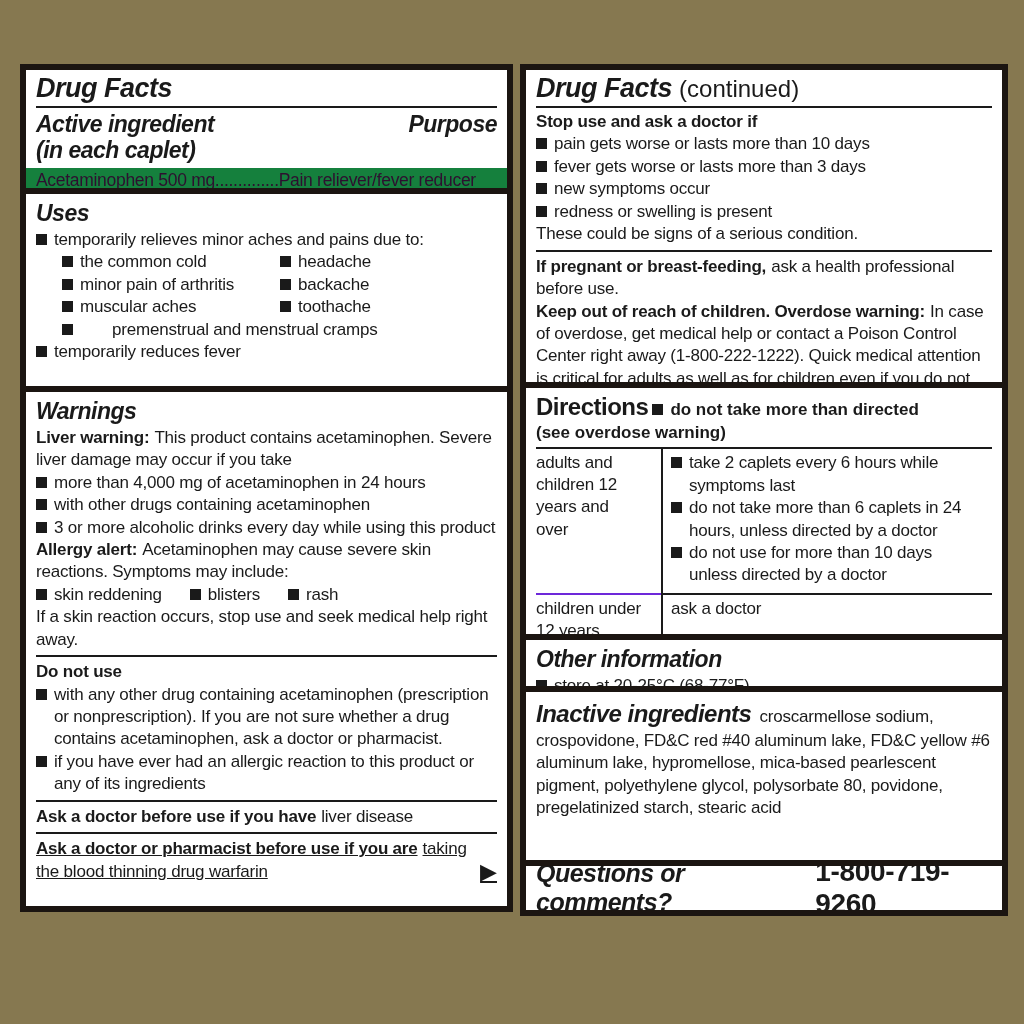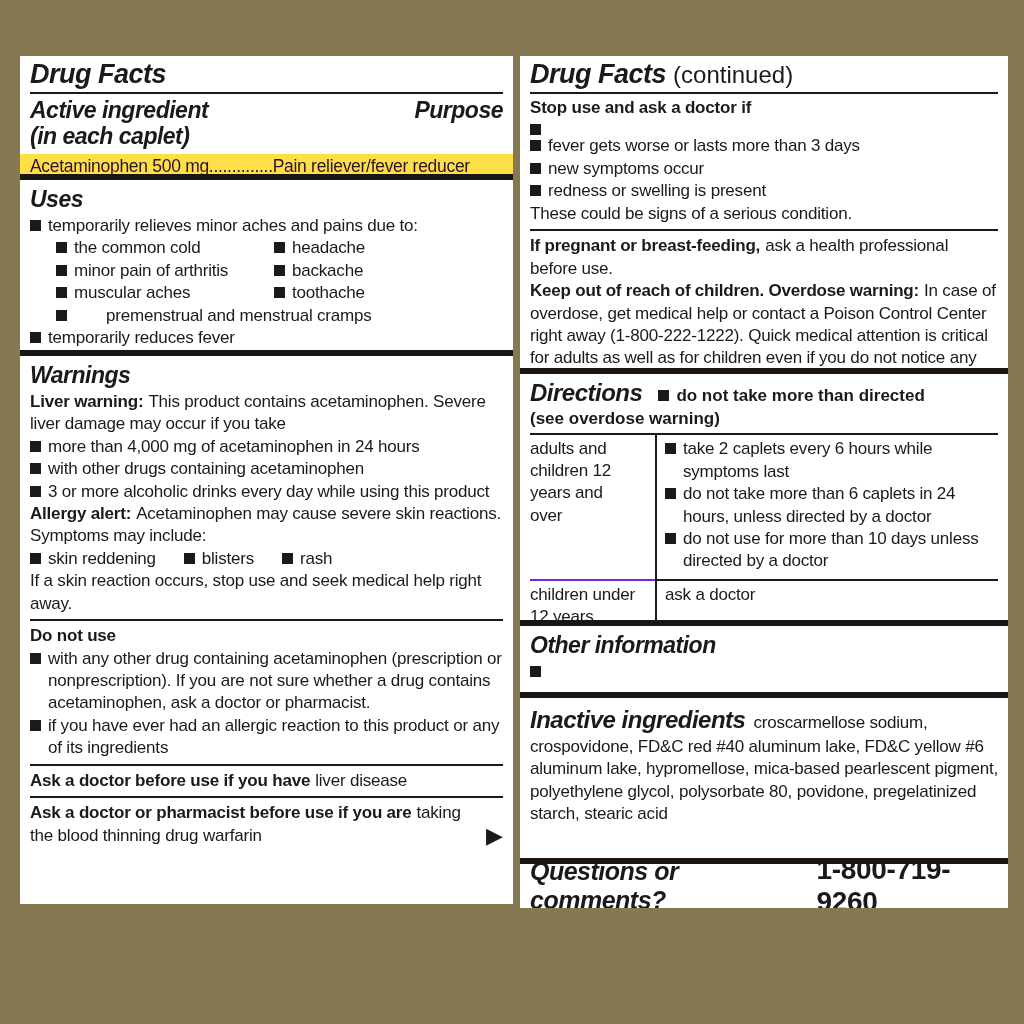--- a/index.html
+++ b/index.html
@@ -4,23 +4,23 @@
 <style>
   html,body{margin:0;padding:0;}
   body{
     width:1024px;height:1024px;position:relative;
     background:#867850;
     font-family:"Liberation Sans","DejaVu Sans",sans-serif;
     color:#1a1a1a;
     -webkit-font-smoothing:antialiased;
   }
   .panel-col{
-    position:absolute;top:56px;
+    position:absolute;top:64px;
     background:#1b1511;
-    box-sizing:border-box;
+    padding:6px;box-sizing:border-box;
     display:flex;flex-direction:column;gap:6px;justify-content:space-between;
   }
   .col-left{left:20px;width:493px;height:848px;}
   .col-right{left:520px;width:488px;height:852px;}
   .sec{background:#ffffff;padding:3px 10px;box-sizing:border-box;overflow:hidden;}
   .grow{flex:1;}
 
   .h1{font-style:italic;font-weight:bold;font-size:27px;letter-spacing:-0.5px;line-height:1.15;}
   .h1 .cont{font-style:normal;font-weight:normal;font-size:24px;letter-spacing:0;}
   .h2{font-style:italic;font-weight:bold;font-size:23px;letter-spacing:-0.5px;line-height:1.25;margin:2px 0 1px;}
@@ -30,59 +30,59 @@
   .rule{border:none;border-top:2.5px solid #1a1a1a;margin:4px 0;}
   .rule-title{border:none;border-top:2px solid #1a1a1a;margin:2px 0 3px;}
 
   .bullet-row{display:flex;align-items:flex-start;font-size:17px;line-height:1.32;letter-spacing:-0.2px;}
   .sq{flex:none;display:inline-block;width:11px;height:11px;background:#1a1a1a;margin:5px 7px 0 0;}
   .indent1{margin-left:26px;gap:32px;}
 
   .active-head{display:flex;justify-content:space-between;font-style:italic;font-weight:bold;font-size:23px;letter-spacing:-0.5px;line-height:1.15;margin-top:2px;}
   .active-head2{font-style:italic;font-weight:bold;font-size:23px;letter-spacing:-0.5px;line-height:1.15;}
   .hl-row{
-    background:#fde047;color:#2e1030;
+    background:#15803d;color:#2e1030;
     margin:4px -10px -3px;padding:2px 10px 3px;
     font-size:17.5px;letter-spacing:-0.3px;white-space:nowrap;overflow:hidden;
   }
 
   .uses-grid{display:grid;grid-template-columns:218px 1fr;margin-left:26px;}
 
   .dir-head{font-size:17px;line-height:1.3;}
-  .dir-title{font-style:italic;font-weight:bold;font-size:24px;letter-spacing:-0.5px;margin-right:16px;}
+  .dir-title{font-weight:bold;font-size:24px;letter-spacing:-0.5px;margin-right:4px;}
   .dir-head .sq{margin-top:3px;}
   .dir-table{display:grid;grid-template-columns:125px 1fr;}
   .dir-cell{padding:3px 8px 6px 0;font-size:17px;line-height:1.3;letter-spacing:-0.2px;}
   .dir-cell.what{border-left:2px solid #1a1a1a;padding-left:8px;}
   .who-inner{max-width:92px;}
 
   .inactive-title{font-style:italic;font-weight:bold;font-size:24px;letter-spacing:-0.5px;margin-right:8px;}
   .q-title{font-style:italic;font-weight:bold;font-size:25px;letter-spacing:-0.5px;margin-right:16px;}
   .q-phone{font-weight:bold;font-size:28px;letter-spacing:-0.3px;}
 
-  .arrow-row{display:flex;align-items:flex-end;}
+  .arrow-row{display:flex;align-items:flex-end;text-decoration:underline;}
   .arrow{margin-left:auto;font-size:22px;line-height:1;color:#1a1a1a;}
 </style>
 </head>
 <body>
 
 <div class="panel-col col-left">
 
   <div class="sec" style="height:118px;">
     <div class="h1">Drug Facts</div>
     <hr class="rule-title">
     <div class="active-head">
       <span>Active ingredient</span>
       <span>Purpose</span>
     </div>
     <div class="active-head2">(in each caplet)</div>
     <div class="hl-row">Acetaminophen 500 mg..............Pain reliever/fever reducer</div>
   </div>
 
-  <div class="sec" style="height:170px;">
+  <div class="sec" style="height:192px;">
     <div class="h2">Uses</div>
     <div class="bullet-row">
       <span class="sq"></span>
       <span>temporarily relieves minor aches and pains due to:</span>
     </div>
     <div class="uses-grid">
       <div class="bullet-row">
           <span class="sq"></span>
           <span>the common cold</span>
         </div>
@@ -174,20 +174,21 @@
 
   <div class="sec" style="height:312px;">
     <div class="h1">
       <span>Drug Facts</span>
       <span class="cont">(continued)</span>
     </div>
     <hr class="rule-title">
     <div class="txt b">Stop use and ask a doctor if</div>
     <div class="bullet-row">
         <span class="sq"></span>
+        <span>pain gets worse or lasts more than 10 days</span>
       </div>
     <div class="bullet-row">
         <span class="sq"></span>
         <span>fever gets worse or lasts more than 3 days</span>
       </div>
     <div class="bullet-row">
         <span class="sq"></span>
         <span>new symptoms occur</span>
       </div>
     <div class="bullet-row">
@@ -228,24 +229,25 @@
             <span>do not use for more than 10 days unless directed by a doctor</span>
           </div>
       </div>
       <div class="dir-cell who dir-row2" style="border-top:2px solid #6d28d9;">
         <div>children under 12 years</div>
       </div>
       <div class="dir-cell what" style="border-top:2px solid #1a1a1a;">ask a doctor</div>
     </div>
   </div>
 
-  <div class="sec" style="height:66px;">
+  <div class="sec" style="height:46px;">
     <div class="h2">Other information</div>
     <div class="bullet-row">
       <span class="sq"></span>
+      <span>store at 20-25°C (68-77°F)</span>
     </div>
   </div>
 
   <div class="sec grow">
     <div class="txt" style="margin-top:3px;">
       <span class="inactive-title">Inactive ingredients</span><span>croscarmellose sodium, crospovidone, FD&amp;C red #40 aluminum lake, FD&amp;C yellow #6 aluminum lake, hypromellose, mica-based pearlescent pigment, polyethylene glycol, polysorbate 80, povidone, pregelatinized starch, stearic acid</span>
     </div>
   </div>
 
   <div class="sec" style="height:44px;display:flex;align-items:center;">

